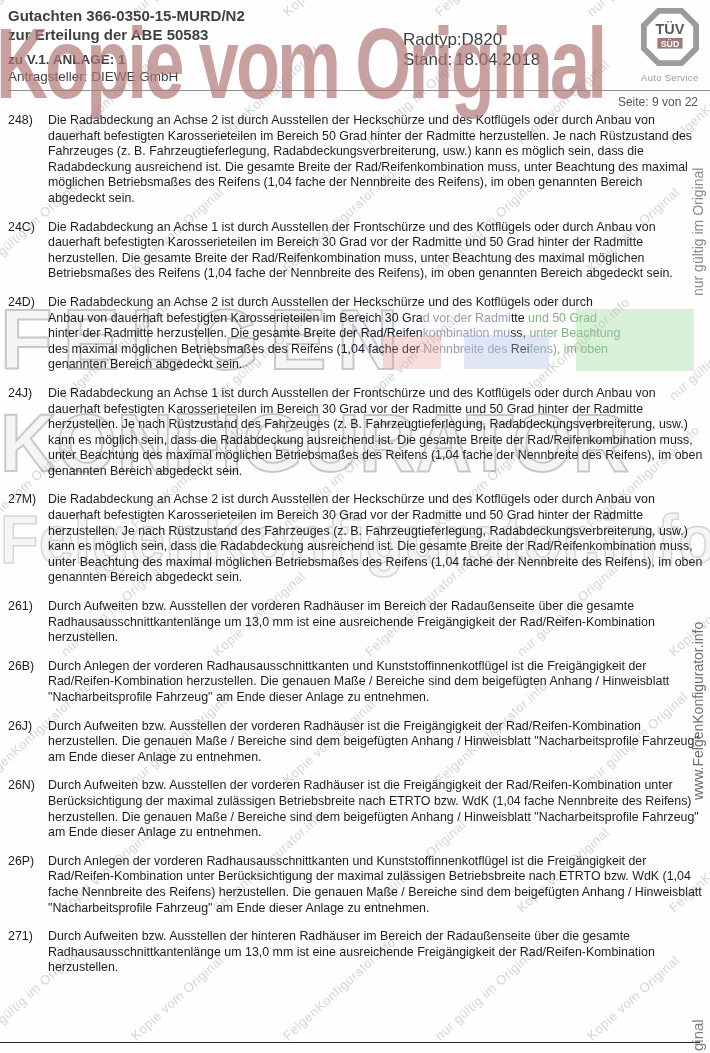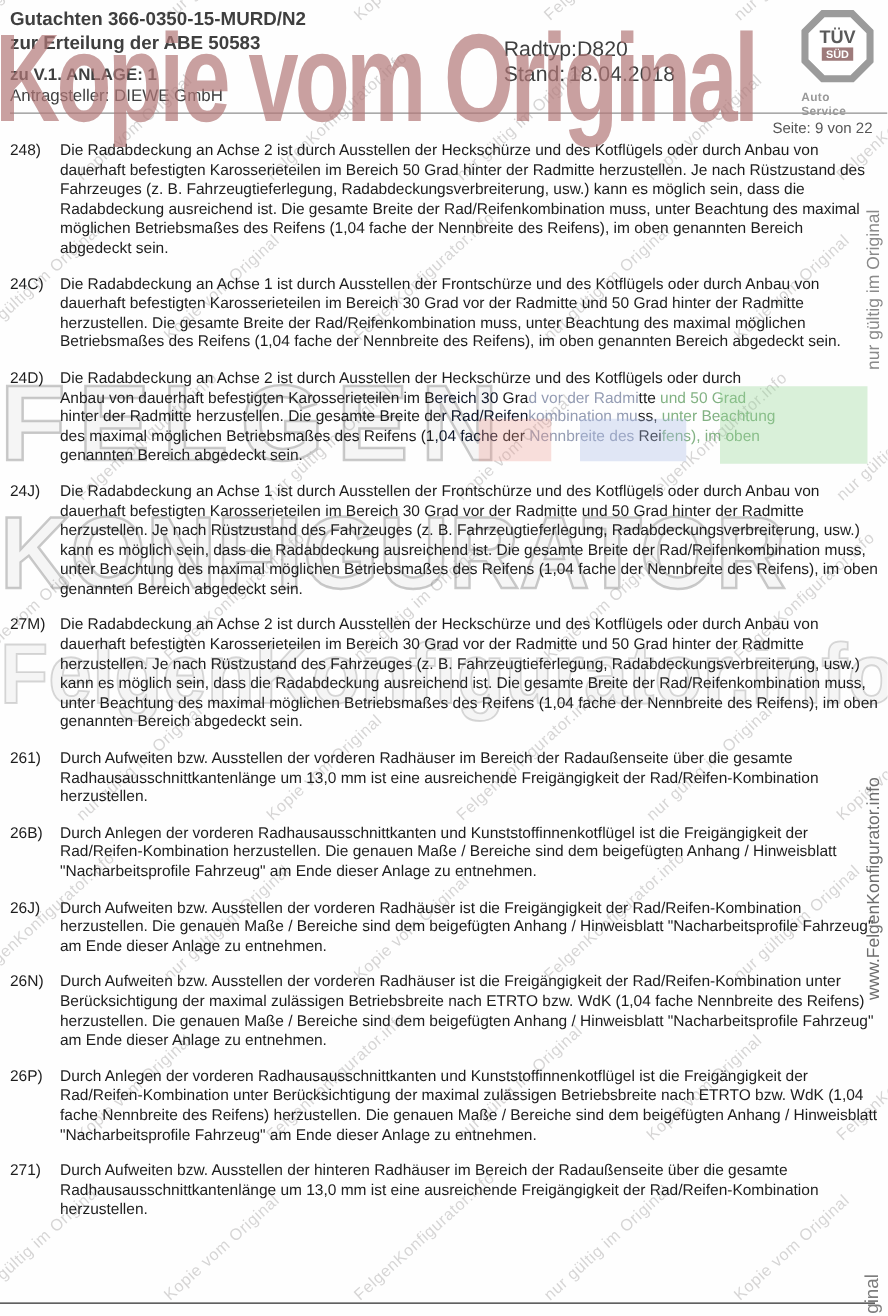--- a/index.html
+++ b/index.html
@@ -41,21 +41,21 @@
   .header{position:relative;padding:6px 0 0 8px;color:#3f3f3f;}
   .h-title{font-size:15px;font-weight:bold;line-height:19px;}
   .h-sub{font-size:13.5px;font-weight:bold;line-height:17px;margin-top:7px;}
   .h-app{font-size:13.5px;line-height:17px;}
   .h-right{position:absolute;left:403px;top:30px;font-size:17px;line-height:20px;color:#3f3f3f;}
   .h-right .lbl{display:inline-block;min-width:52px;}
   .h-rule{border:0;border-top:1px solid #8f8f8f;margin:5px 0 0 0;}
   .page-ind{font-size:12px;color:#555;text-align:right;padding-right:12px;margin-top:4px;}
   
   .tuv{position:absolute;left:641px;top:8px;width:60px;z-index:3;}
-  .tuv .cap{font-size:9.5px;color:#999;margin-top:2px;letter-spacing:.3px;font-weight:bold;}
+  .tuv .cap{font-size:9.5px;color:#999;margin-top:2px;letter-spacing:.3px;}
   
   .doc{padding:4px 0 0 8px;color:#1d1d1d;}
   .para{display:flex;margin-bottom:13px;position:relative;}
   .plabel{width:40px;flex:0 0 40px;font-size:12.4px;line-height:15.6px;}
   .pbody{width:655px;font-size:12.4px;line-height:15.6px;}
   .rline{white-space:pre;}
   .seg-k{color:inherit}
   .seg-r{color:#0f172a}
   .seg-b{color:#949cb3}
   .seg-g{color:#83b284}

